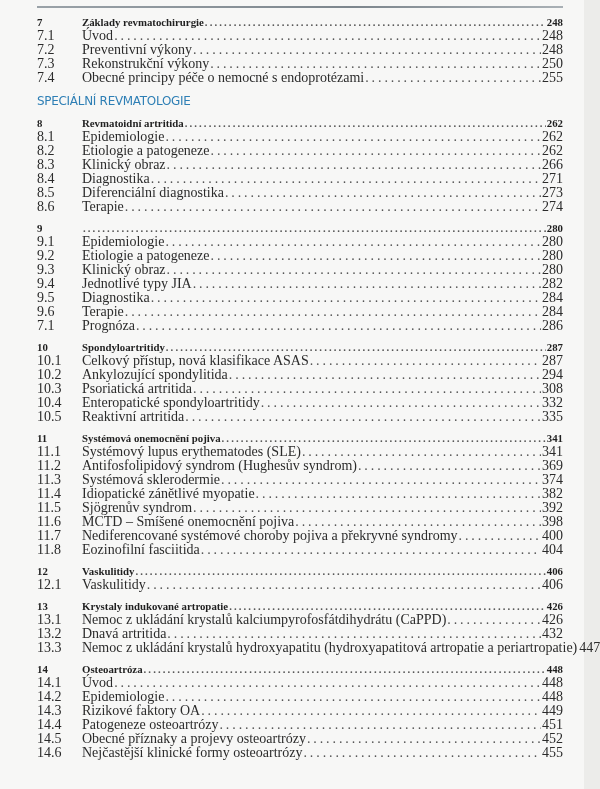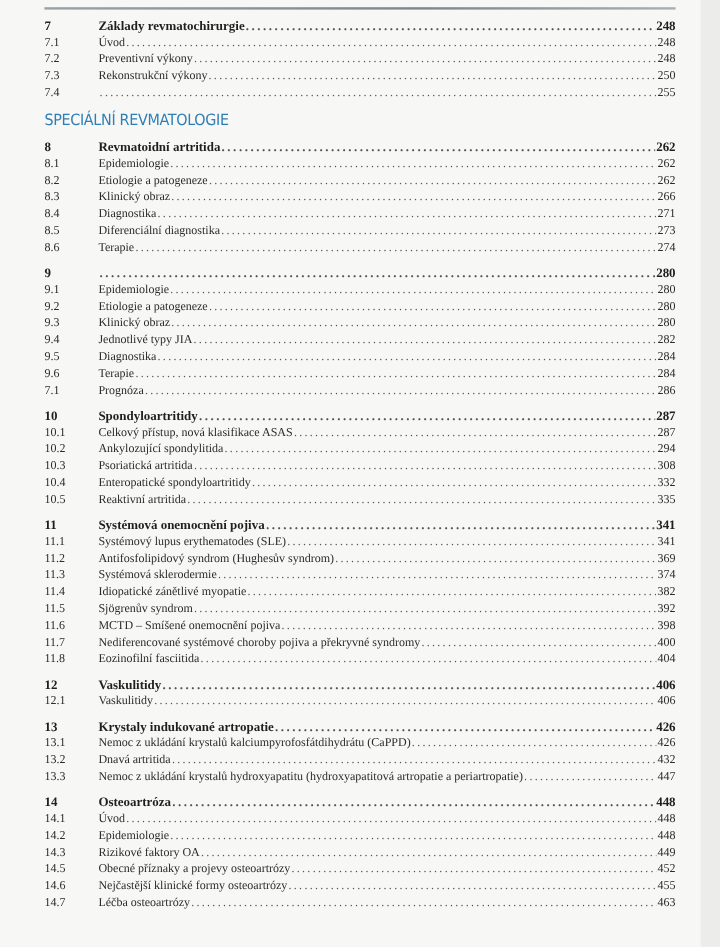--- a/index.html
+++ b/index.html
@@ -19,21 +19,21 @@
     background:#ececea;
   }
   .top-rule {
     position:absolute; left:37px; top:6px; width:526px; height:2px;
     background:linear-gradient(to right,#9aa2a8,#7d868d 60%,#a9b0b5);
   }
   .toc { position:absolute; left:37px; top:15px; width:526px; }
   .chapter { margin-bottom:7px; }
   .row {
     display:flex; align-items:baseline;
-    font-size:10px; line-height:14px; height:14px;
+    font-size:14px; line-height:14px; height:14px;
     white-space:nowrap;
   }
   .num { width:45px; flex:0 0 45px; }
   .title { flex:0 0 auto; }
   .dots {
     flex:1 1 auto; overflow:hidden; margin:0 1px;
     letter-spacing:1.9px; color:#555;
   }
   .dots::before {
     content:". . . . . . . . . . . . . . . . . . . . . . . . . . . . . . . . . . . . . . . . . . . . . . . . . . . . . . . . . . . . . . . . . . . . . . . . . . . . . . . . . . . . . . . . . . . . . . . . . . . . . . . . . . . . . . . . . . . . . . . . . . . . . . . . . . . .";
@@ -78,20 +78,21 @@
           <span class="page-num">248</span>
         </div>
         <div class="row">
           <span class="num">7.3</span>
           <span class="title">Rekonstrukční výkony</span>
           <span class="dots"></span>
           <span class="page-num">250</span>
         </div>
         <div class="row">
           <span class="num">7.4</span>
+          <span class="title">Obecné principy péče o nemocné s endoprotézami</span>
           <span class="dots"></span>
           <span class="page-num">255</span>
         </div>
       </div>
     </div>
   <div class="section-heading">SPECIÁLNÍ REVMATOLOGIE</div>
   <div id="toc-after">
       <div class="chapter">
         <div class="row head">
           <span class="num">8</span>
@@ -338,32 +339,32 @@
           <span class="dots"></span>
           <span class="page-num">448</span>
         </div>
         <div class="row">
           <span class="num">14.3</span>
           <span class="title">Rizikové faktory OA</span>
           <span class="dots"></span>
           <span class="page-num">449</span>
         </div>
         <div class="row">
+          <span class="num">14.4</span>
+          <span class="title">Patogeneze osteoartrózy</span>
+          <span class="dots"></span>
+          <span class="page-num">451</span>
+        </div>
+        <div class="row">
           <span class="num">14.5</span>
           <span class="title">Obecné příznaky a projevy osteoartrózy</span>
           <span class="dots"></span>
           <span class="page-num">452</span>
         </div>
         <div class="row">
           <span class="num">14.6</span>
           <span class="title">Nejčastější klinické formy osteoartrózy</span>
           <span class="dots"></span>
           <span class="page-num">455</span>
-        </div>
-        <div class="row">
-          <span class="num">14.7</span>
-          <span class="title">Léčba osteoartrózy</span>
-          <span class="dots"></span>
-          <span class="page-num">463</span>
         </div>
       </div>
     </div>
 </div>
 
 </body></html>

